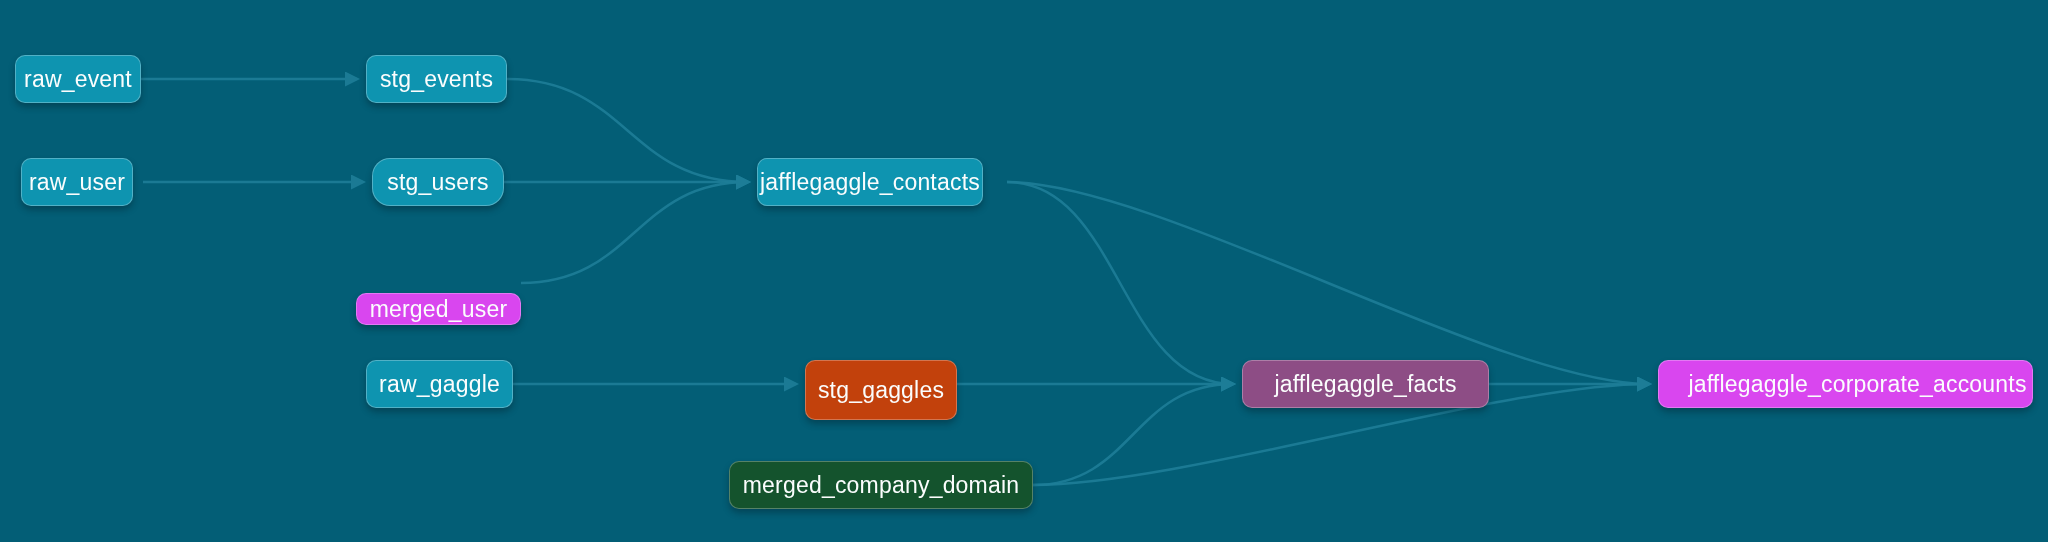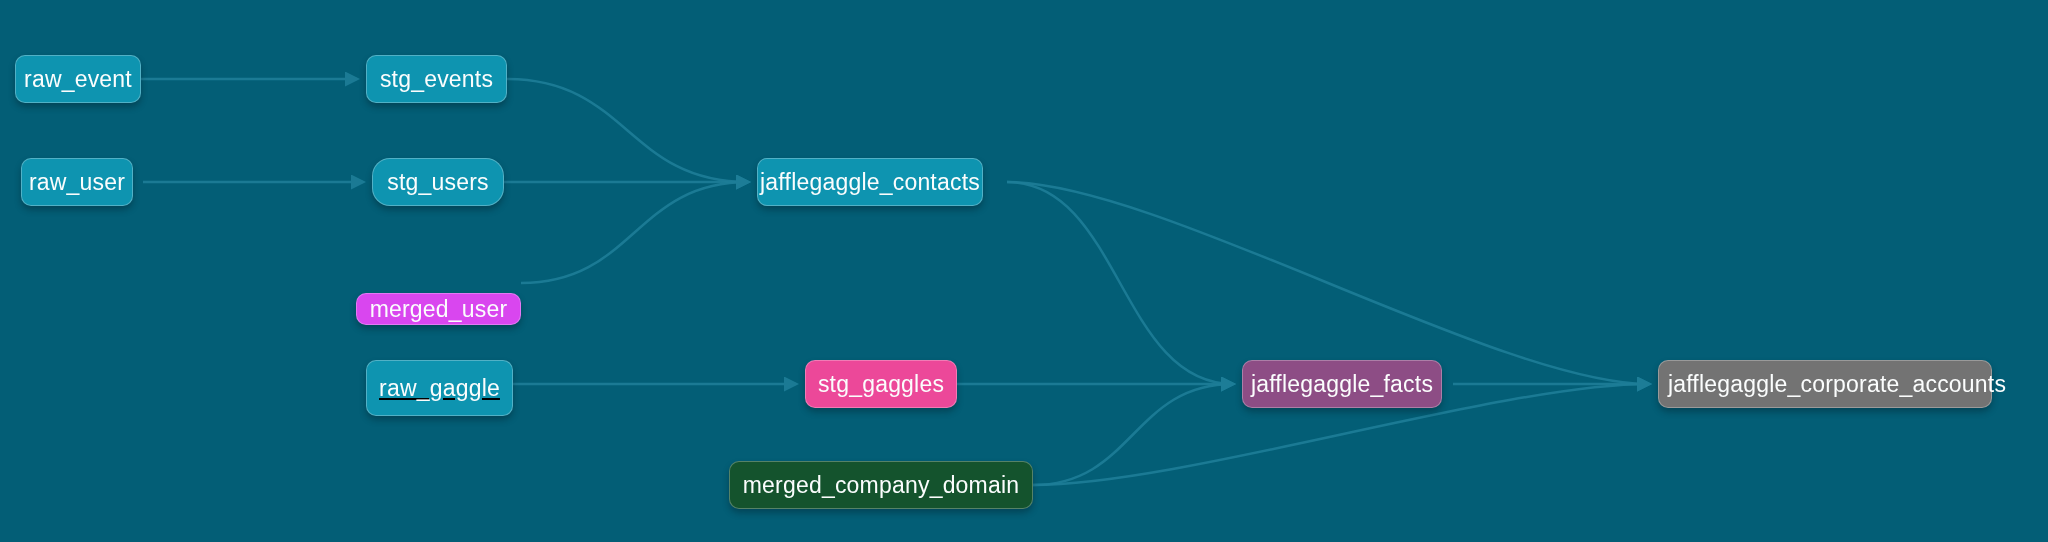--- a/index.html
+++ b/index.html
@@ -82,29 +82,29 @@
       </div>
       <div class="node default" style="left: 372px; top: 158px; width: 132px; height: 48px; background: rgb(14, 148, 176); border-radius: 18px;">
         <span class="node-label">stg_users</span>
       </div>
       <div class="node default" style="left: 757px; top: 158px; width: 226px; height: 48px; background: rgb(14, 148, 176);">
         <span class="node-label">jafflegaggle_contacts</span>
       </div>
       <div class="node default" style="left: 356px; top: 259px; width: 165px; height: 32px; background: #d946ef; margin-top: 34px;">
         <span class="node-label">merged_user</span>
       </div>
-      <div class="node default" style="left: 366px; top: 360px; width: 147px; height: 56px; background: rgb(14, 148, 176); text-decoration: underline;">
+      <div class="node default" style="left: 366px; top: 360px; width: 147px; height: 48px; background: rgb(14, 148, 176);">
         <span class="node-label">raw_gaggle</span>
       </div>
-      <div class="node default" style="left: 805px; top: 360px; width: 152px; height: 48px; background: #ec4899;">
+      <div class="node default" style="left: 805px; top: 360px; width: 152px; height: 60px; background: #c2410c;">
         <span class="node-label">stg_gaggles</span>
       </div>
-      <div class="node selected" style="left: 1242px; top: 360px; width: 200px; height: 48px; background: rgb(141, 77, 133);">
+      <div class="node selected" style="left: 1242px; top: 360px; width: 247px; height: 48px; background: rgb(141, 77, 133);">
         <span class="node-label">jafflegaggle_facts</span>
       </div>
-      <div class="node default" style="left: 1658px; top: 360px; width: 334px; height: 48px; background: #737373; padding-left: 24px;">
+      <div class="node default" style="left: 1658px; top: 360px; width: 375px; height: 48px; background: #d946ef; padding-left: 24px;">
         <span class="node-label">jafflegaggle_corporate_accounts</span>
       </div>
       <div class="node default" style="left: 729px; top: 461px; width: 304px; height: 48px; background: #14532d;">
         <span class="node-label">merged_company_domain</span>
       </div>
     </div>
 </div>
 
 </body></html>

